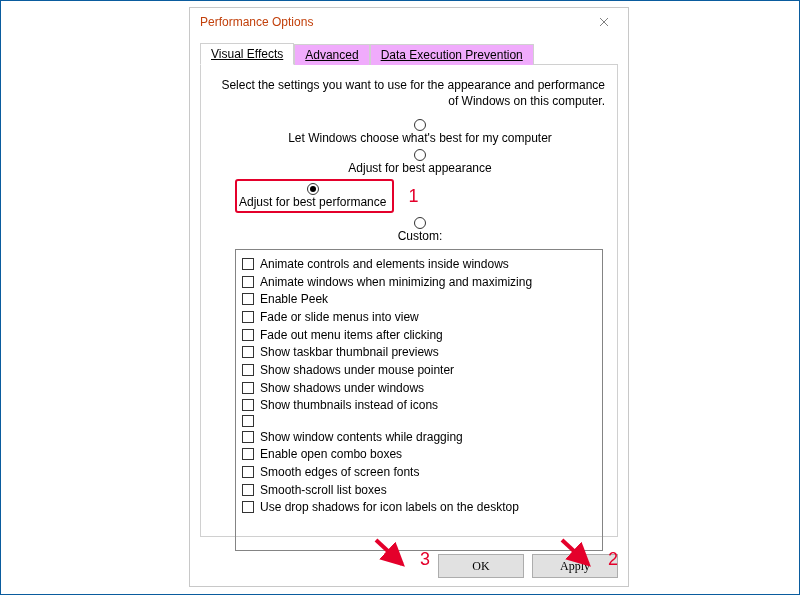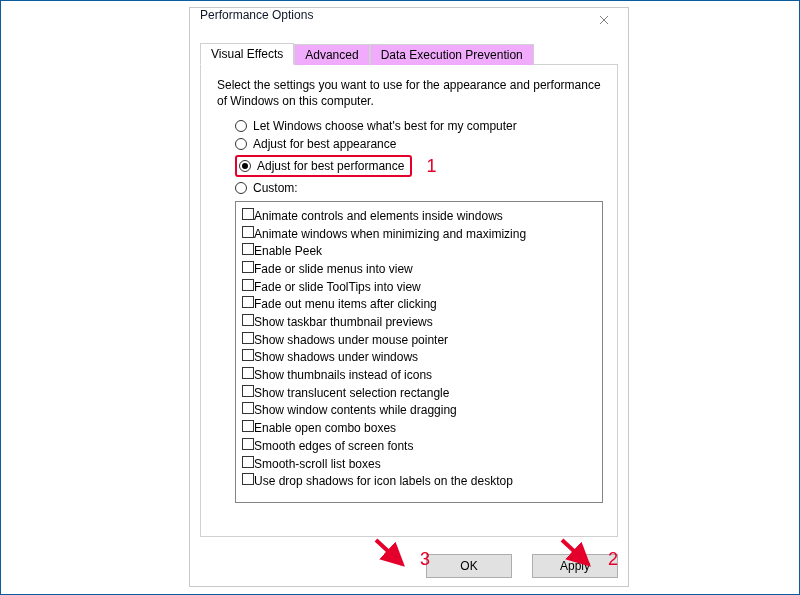--- a/index.html
+++ b/index.html
@@ -25,40 +25,42 @@
     top: 7px;
     width: 440px;
     height: 580px;
     background: #ffffff;
     border: 1px solid #c8c8c8;
     box-sizing: border-box;
   }
   .titlebar {
     height: 28px;
     display: flex;
+    align-items: center;
     padding: 0 4px 0 10px;
-    color: #0f172a;
+    color: #c2410c;
   }
   .titlebar .title { flex: 1; font-size: 12px; }
   .titlebar .close {
     width: 40px;
     height: 24px;
     display: flex;
     align-items: center;
     justify-content: center;
     color: #808080;
     cursor: pointer;
   }
   .tabstrip {
     position: relative;
     margin: 6px 10px 0 10px;
     height: 22px;
     display: flex;
     align-items: flex-end;
     border-bottom: 1px solid #d0d0d0;
+    text-decoration: underline;
   }
   .tab {
     padding: 3px 10px 3px 10px;
     border: 1px solid #d0d0d0;
     border-bottom: none;
     background: #ffffff;
     margin-right: 0px;
     position: relative;
     top: 1px;
     font-size: 12px;
@@ -76,28 +78,30 @@
     margin: 0 10px 0 10px;
     border: 1px solid #d0d0d0;
     border-top: none;
     padding: 10px 12px 10px 12px;
     height: 472px;
     box-sizing: border-box;
   }
   .intro {
     margin: 2px 0 10px 4px;
     line-height: 1.35;
+    text-align: right;
   }
   .radios { margin-left: 22px; }
   .radio-row {
     display: flex;
     align-items: center;
-    gap: 6px;
+    gap: 0;
     margin: 4px 0;
     cursor: pointer;
+    flex-direction: column;
   }
   .radio {
     width: 12px; height: 12px;
     border: 1px solid #333;
     border-radius: 50%;
     display: inline-flex;
     align-items: center; justify-content: center;
     box-sizing: border-box;
     background: #fff;
   }
@@ -124,37 +128,40 @@
     margin: 6px 0 0 22px;
     border: 1px solid #848484;
     width: 368px;
     height: 302px;
     box-sizing: border-box;
     padding: 4px 6px;
     overflow: hidden;
   }
   .check-row {
     display: flex;
+    align-items: center;
+    gap: 6px;
     margin: 1.5px 0;
     cursor: pointer;
     line-height: 1.35;
   }
   .checkbox {
     width: 12px; height: 12px;
     border: 1px solid #333;
     box-sizing: border-box;
     background: #fff;
     flex: 0 0 12px;
   }
   .button-row {
     position: absolute;
     right: 10px;
     bottom: 8px;
     display: flex;
-    gap: 20px;
+    gap: 8px;
+    font-family: Liberation Serif, serif;
   }
   .win-button {
     width: 84px;
     height: 22px;
     border: 1px solid #adadad;
     background: #e1e1e1;
     font-size: 12px;
     display: flex;
     align-items: center;
     justify-content: center;
@@ -241,45 +248,40 @@
         <div class="check-row">
           <span class="checkbox"></span>
           <span>Enable Peek</span>
         </div>
         <div class="check-row">
           <span class="checkbox"></span>
           <span>Fade or slide menus into view</span>
         </div>
         <div class="check-row">
           <span class="checkbox"></span>
-          <span>Fade or slide ToolTips into view</span>
-        </div>
-        <div class="check-row">
-          <span class="checkbox"></span>
           <span>Fade out menu items after clicking</span>
         </div>
         <div class="check-row">
           <span class="checkbox"></span>
           <span>Show taskbar thumbnail previews</span>
         </div>
         <div class="check-row">
           <span class="checkbox"></span>
           <span>Show shadows under mouse pointer</span>
         </div>
         <div class="check-row">
           <span class="checkbox"></span>
           <span>Show shadows under windows</span>
         </div>
         <div class="check-row">
           <span class="checkbox"></span>
           <span>Show thumbnails instead of icons</span>
         </div>
         <div class="check-row">
           <span class="checkbox"></span>
-          <span>Show translucent selection rectangle</span>
         </div>
         <div class="check-row">
           <span class="checkbox"></span>
           <span>Show window contents while dragging</span>
         </div>
         <div class="check-row">
           <span class="checkbox"></span>
           <span>Enable open combo boxes</span>
         </div>
         <div class="check-row">

